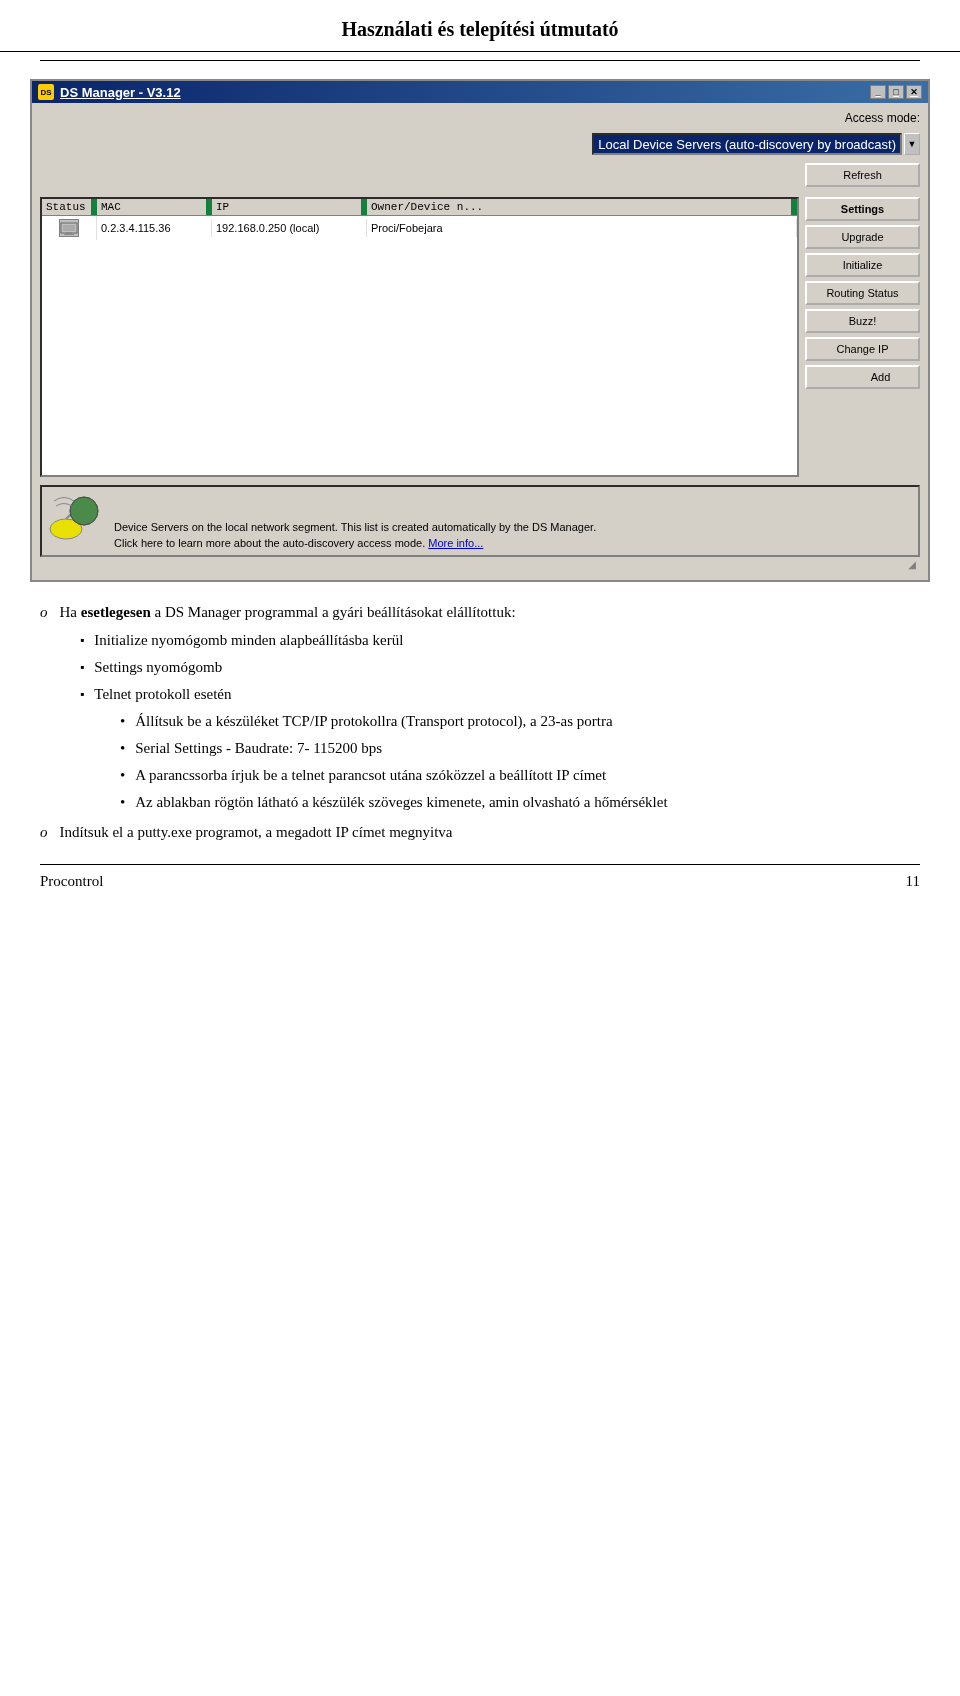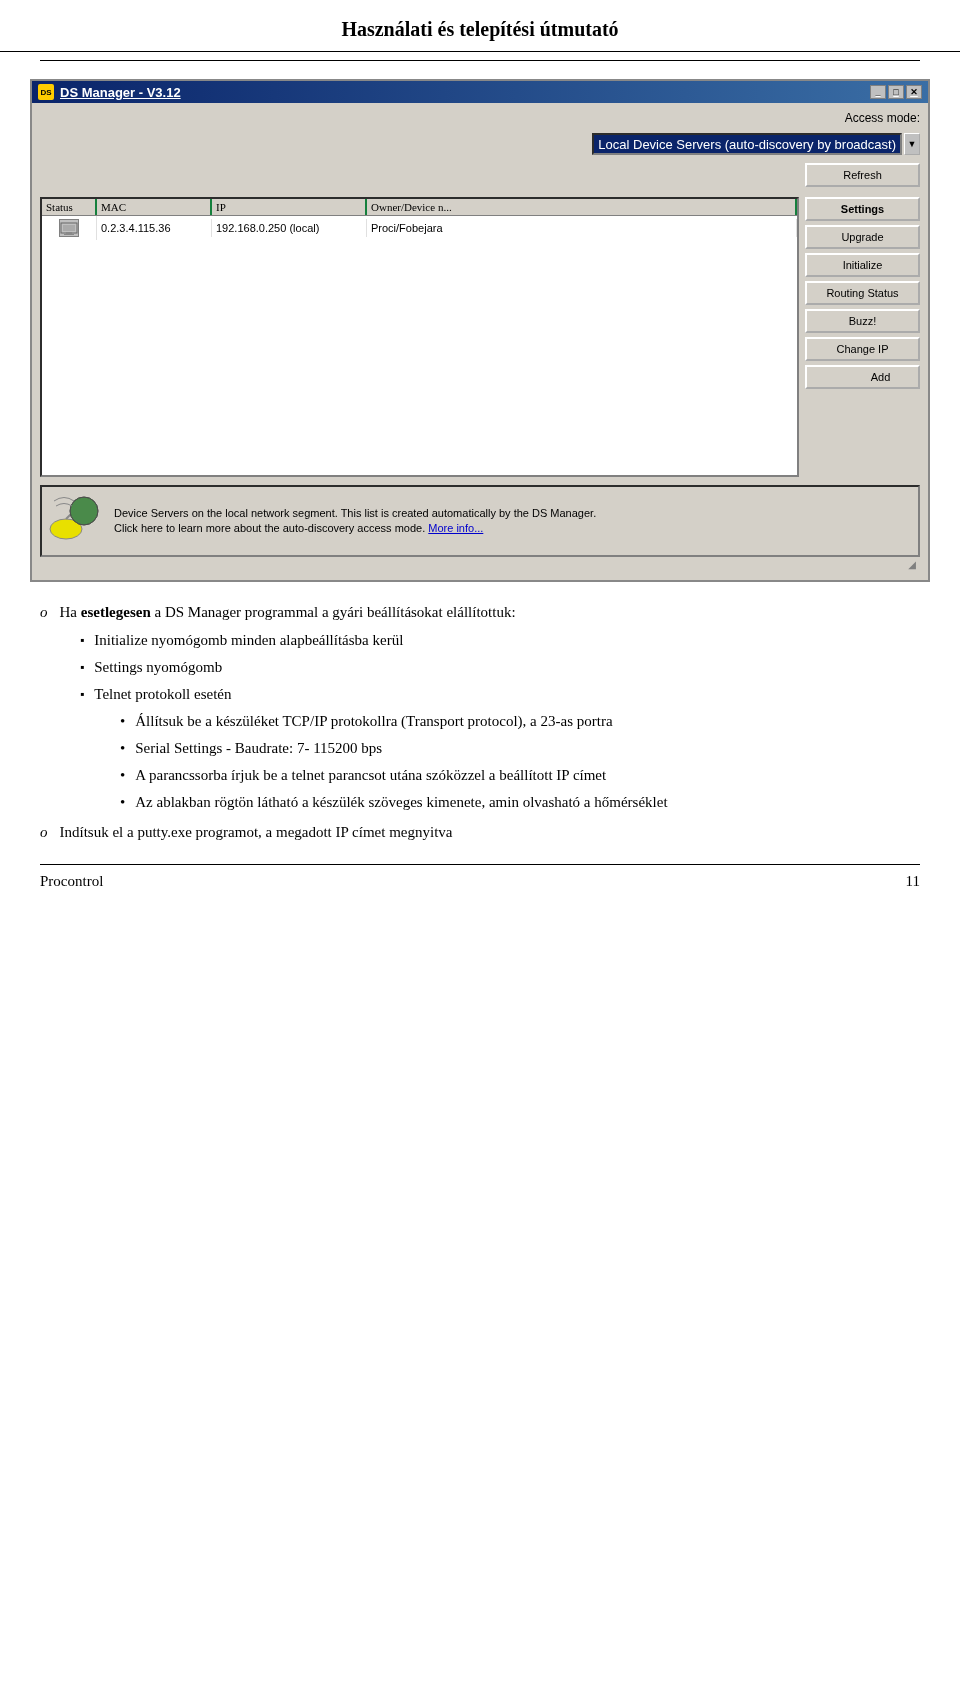--- a/index.html
+++ b/index.html
@@ -140,24 +140,24 @@
       border: 2px inset #808080;
       background: #fff;
       min-height: 280px;
     }
     .table-header {
       display: flex;
       background: #d4d0c8;
       border-bottom: 1px solid #808080;
     }
     .th {
-      font-family: Liberation Serif, serif;
+      font-family: Liberation Mono, monospace;
       font-size: 11px;
       padding: 2px 4px;
-      border-right: 2px solid #15803d;
+      border-right: 6px solid #15803d;
       font-weight: normal;
     }
     .th-status { width: 55px; }
     .th-mac { width: 115px; }
     .th-ip { width: 155px; }
     .th-owner { flex: 1; }
 
     .table-body {
       background: #fff;
     }
@@ -210,21 +210,21 @@
       margin-bottom: 4px;
     }
     .win-button-settings {
       font-weight: bold;
       background: #d4d0c8;
     }
 
     
     .info-bar {
       display: flex;
-      align-items: center;
+      align-items: flex-end;
       margin-top: 8px;
       border: 2px inset #808080;
       background: #d4d0c8;
       padding: 4px;
       gap: 8px;
     }
     .info-icon-area {
       width: 60px;
       height: 60px;
       flex-shrink: 0;

